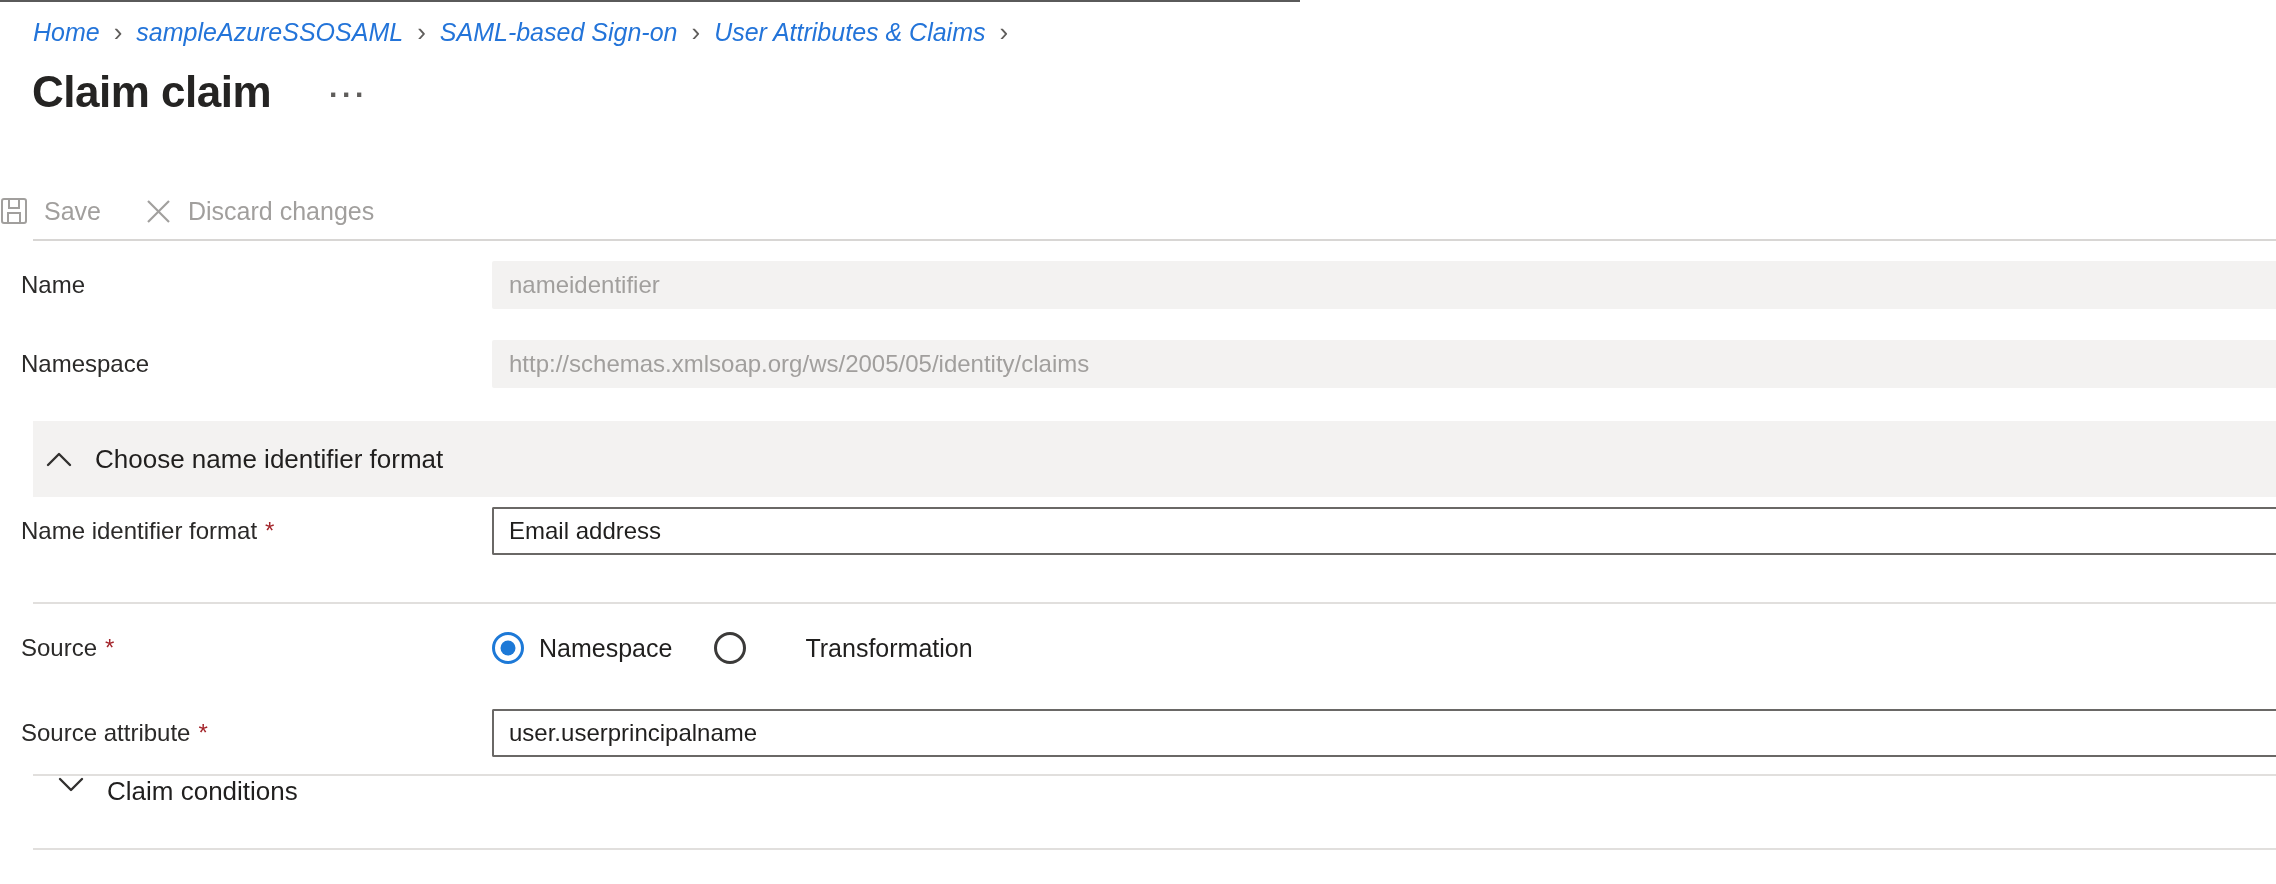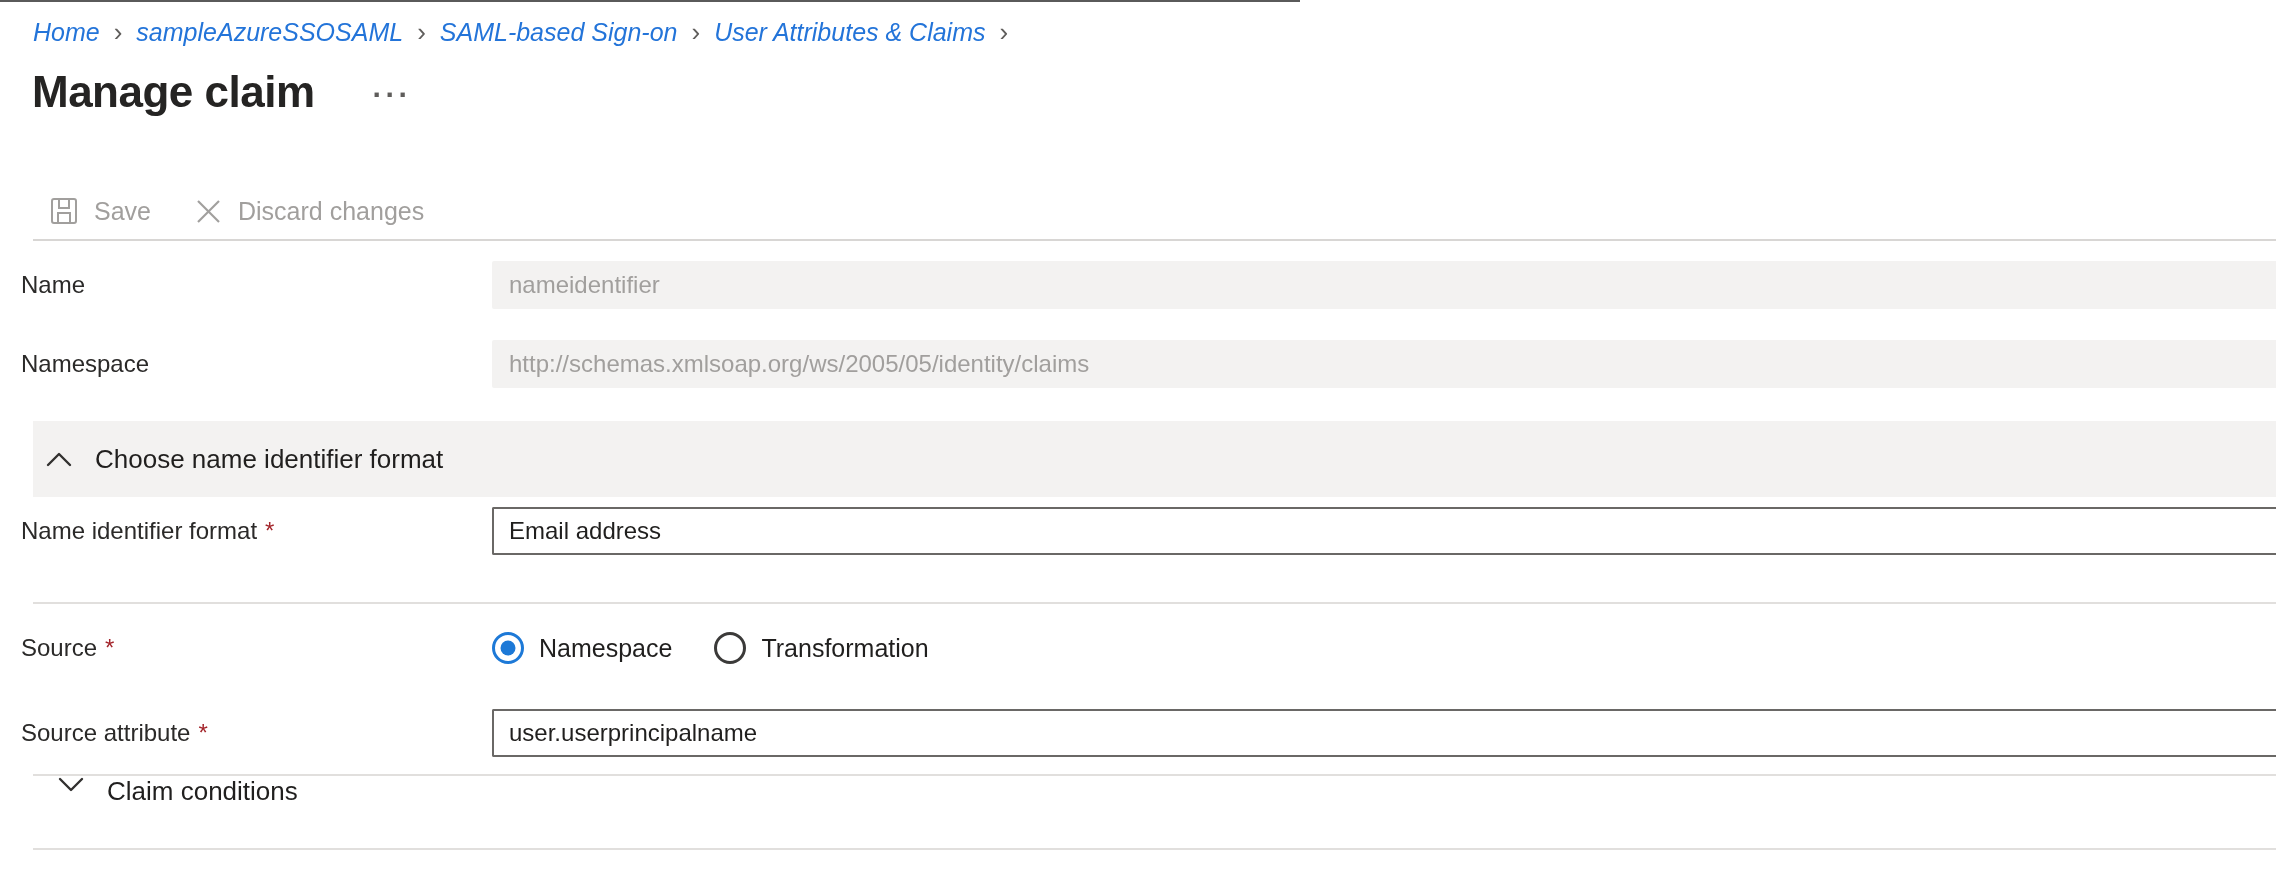--- a/index.html
+++ b/index.html
@@ -14,21 +14,21 @@
   .crumb-link { color:#2374d9; cursor:pointer; text-decoration:none;font-style:italic; }
   .crumb-sep { color:#605e5c; margin:0 14px; font-size:26px; line-height:25px; }
 
   
   .title-row { display:flex; align-items:center; padding-left:32px; margin-top:16px; height:58px; }
   .page-title { font-size:44px; font-weight:700; color:#252423; letter-spacing:-0.5px; }
   .ellipsis-btn { margin-left:58px; color:#5f5d5b; font-size:30px; font-weight:700;
                   letter-spacing:3px; line-height:10px; padding-top:6px; cursor:pointer; }
 
   
-  .toolbar { display:flex; align-items:center; padding-left:50px; margin-top:62px; height:56px; }
+  .toolbar { display:flex; align-items:center; margin-top:62px; height:56px; }
   .tb-btn { display:flex; align-items:center; color:#a19f9d; font-size:25px; cursor:default; }
   .tb-btn + .tb-btn { margin-left:44px; }
   .tb-btn .ic { margin-right:16px; display:flex; align-items:center; }
 
   .divider { margin-left:33px; height:0; border-top:2px solid #e1dfdd; }
   .divider.toolbar-div { border-top-color:#d8d6d4; }
 
   
   .form-row { display:flex; align-items:center; padding-left:21px; }
   .form-label { width:471px; flex:0 0 471px; font-size:24px; color:#2b2a29; }
@@ -46,21 +46,21 @@
   .accordion-band { margin-left:33px; margin-right:0; height:76px; background:#f3f2f1;
                     display:flex; align-items:center; padding-left:12px; cursor:pointer; }
   .accordion-band .label, .accordion-row .label { font-size:26px; color:#201f1e; margin-left:22px; }
   
   .accordion-row { margin-left:33px; height:72px; display:flex; align-items:flex-start;
                    padding-left:24px; cursor:pointer; }
 
   
   .radio-group { display:flex; align-items:center; }
   .radio-opt { display:flex; align-items:center; cursor:pointer; }
-  .radio-opt + .radio-opt { margin-left:42px; }
+  .radio-opt + .radio-opt { margin-left:42px;gap:44px; }
   .radio-circle { width:32px; height:32px; border-radius:50%; border:3px solid #3b3a39;
                   background:#fff; position:relative; flex:0 0 32px; }
   .radio-circle.selected { border-color:#1d79d7; }
   .radio-circle.selected::after { content:""; position:absolute; left:50%; top:50%;
                   width:15px; height:15px; border-radius:50%; background:#1d79d7;
                   transform:translate(-50%,-50%); }
   .radio-label { margin-left:15px; font-size:25px; color:#201f1e; }
 
   svg { display:block; }
 </style>
@@ -76,21 +76,21 @@
     <span class="crumb-sep">›</span>
     <a class="crumb-link">sampleAzureSSOSAML</a>
     <span class="crumb-sep">›</span>
     <a class="crumb-link">SAML-based Sign-on</a>
     <span class="crumb-sep">›</span>
     <a class="crumb-link">User Attributes &amp; Claims</a>
     <span class="crumb-sep">›</span>
   </div>
 
   <div class="title-row">
-    <h1 class="page-title">Manage claim</h1>
+    <h1 class="page-title">Claim claim</h1>
     <span class="ellipsis-btn">···</span>
   </div>
 
   <div class="toolbar">
     <div class="tb-btn">
       <span class="ic">
         <svg width="28" height="28" viewBox="0 0 28 28" fill="none" stroke="#a19f9d" stroke-width="2">
           <rect x="2" y="2" width="24" height="24" rx="2"></rect>
           <rect x="9" y="2" width="10" height="9"></rect>
           <rect x="8" y="16" width="12" height="10"></rect>

